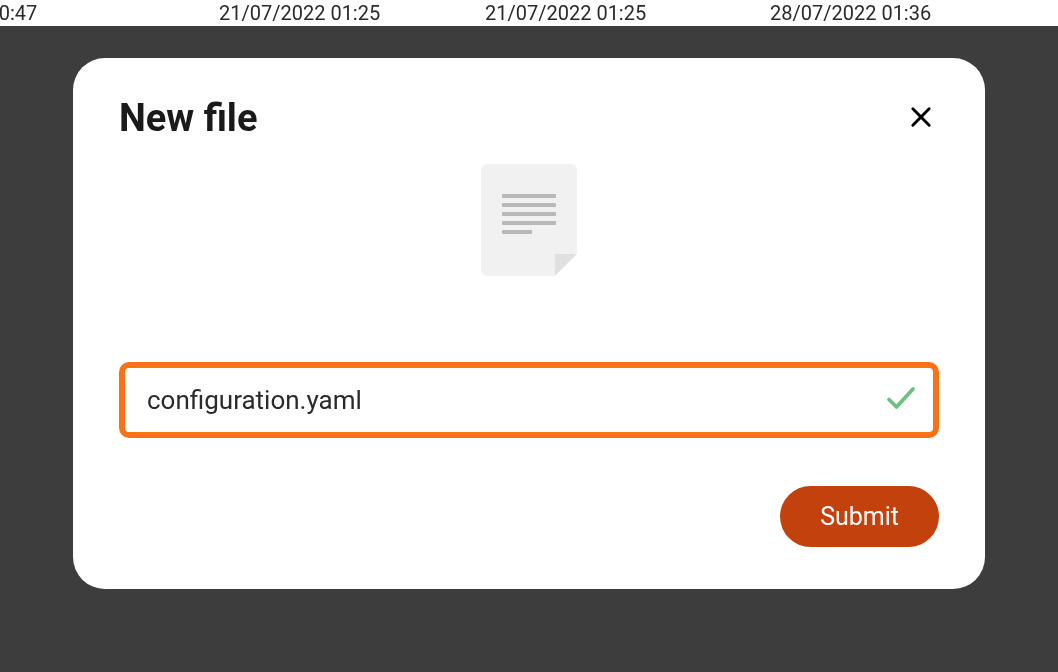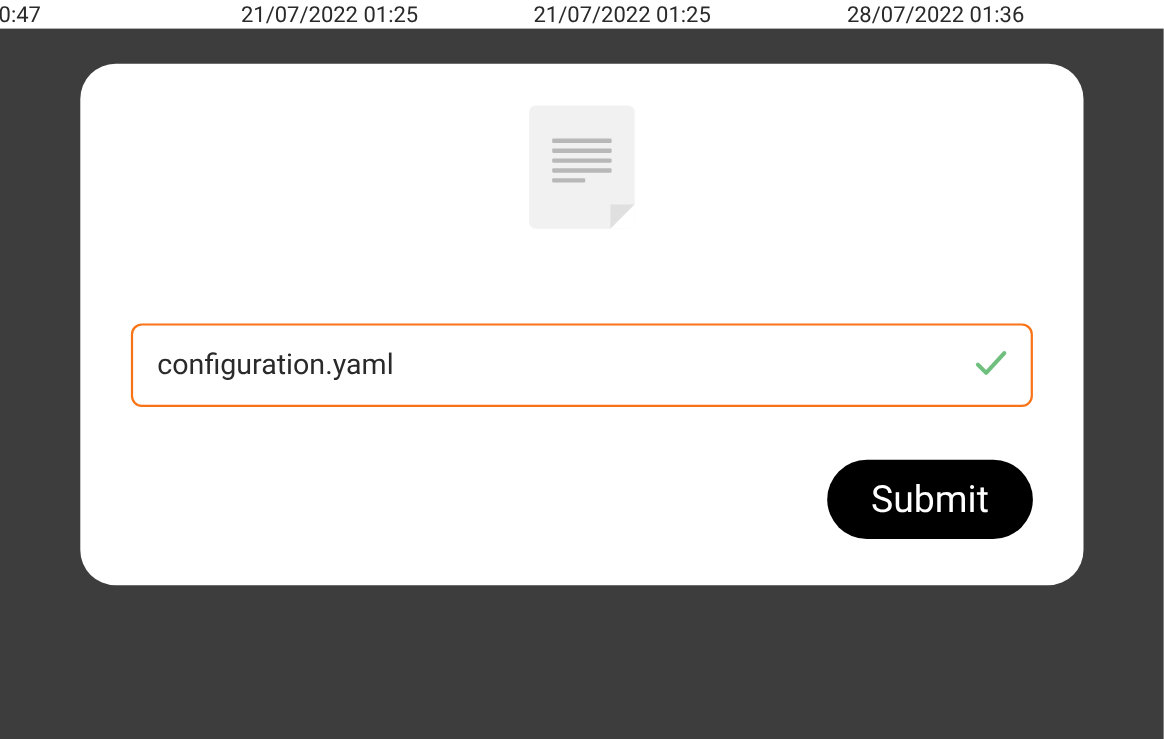--- a/index.html
+++ b/index.html
@@ -157,21 +157,21 @@
     }
 
     .input-wrapper {
       position: relative;
       margin-bottom: 48px;
     }
 
     .filename-input {
       width: 100%;
       height: 76px;
-      border: 2px solid #f97316;
+      border: 6px solid #f97316;
       border-radius: 10px;
       padding: 0 60px 0 22px;
       font-size: 26px;
       color: #2a2a2a;
       outline: none;
       font-family: inherit;
     }
 
     .check-icon {
       position: absolute;
@@ -185,45 +185,56 @@
       width: 36px;
       height: 36px;
     }
 
     .modal-footer {
       display: flex;
       justify-content: flex-end;
     }
 
     .submit-btn {
-      background: #000000;
+      background: #c2410c;
       color: #fff;
       border: none;
       border-radius: 999px;
       padding: 16px 40px;
-      font-size: 34px;
+      font-size: 25px;
       font-weight: 400;
       cursor: pointer;
       font-family: inherit;
     }
   </style>
 </head>
 <body>
 
 <div class="background">
   <div class="bg-dates">
     <span class="bg-date" style="left:-40px">02 10:47</span>
     <span class="bg-date" style="left:219px">21/07/2022 01:25</span>
     <span class="bg-date" style="left:485px">21/07/2022 01:25</span>
     <span class="bg-date" style="left:770px">28/07/2022 01:36</span>
   </div>
 </div>
 
 <div class="overlay">
   <div class="modal">
+    <div class="modal-header">
+      <h1 class="modal-title">New file</h1>
+      <button class="close-btn">
+        <span>
+          <svg viewBox="0 0 24 24" fill="none" stroke="#000" stroke-width="2.5" stroke-linecap="round">
+            <line x1="5" y1="5" x2="19" y2="19"></line>
+            <line x1="19" y1="5" x2="5" y2="19"></line>
+          </svg>
+        </span>
+      </button>
+    </div>
 
     <div class="file-icon-wrapper">
       <div class="file-icon">
         <div class="file-lines">
           <div class="file-line"></div>
           <div class="file-line"></div>
           <div class="file-line"></div>
           <div class="file-line"></div>
           <div class="file-line short"></div>
         </div>

